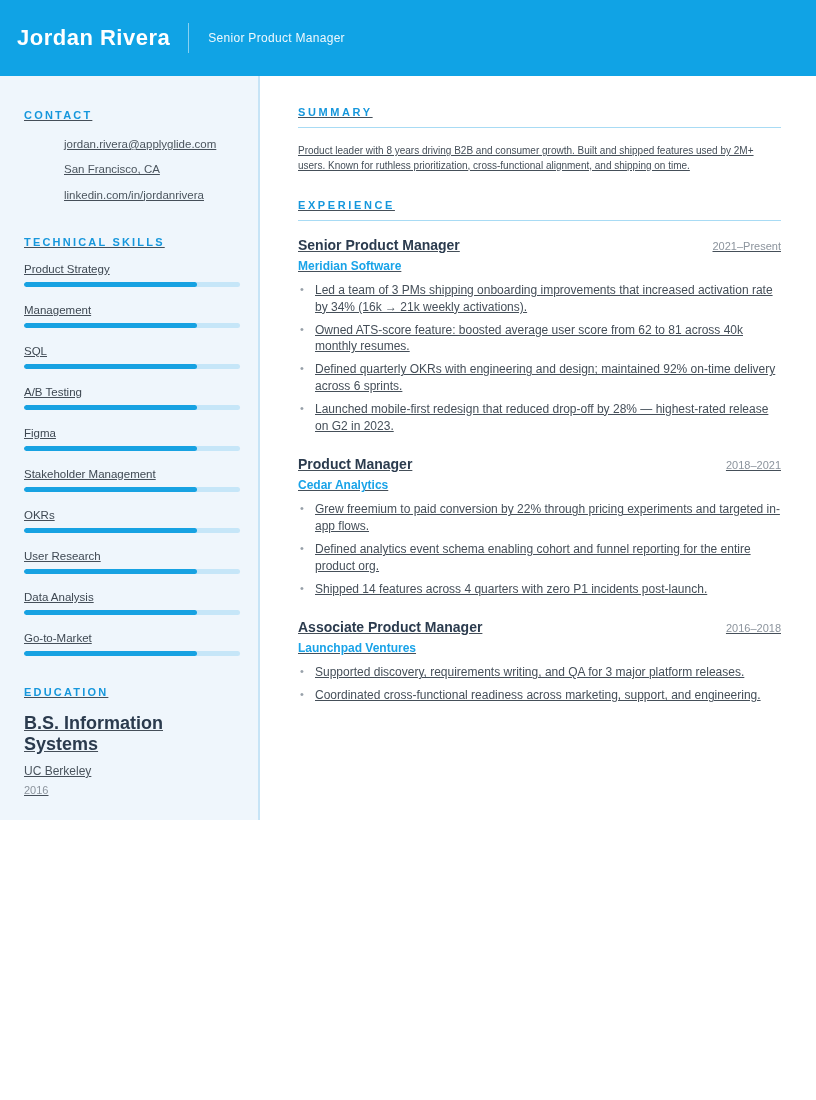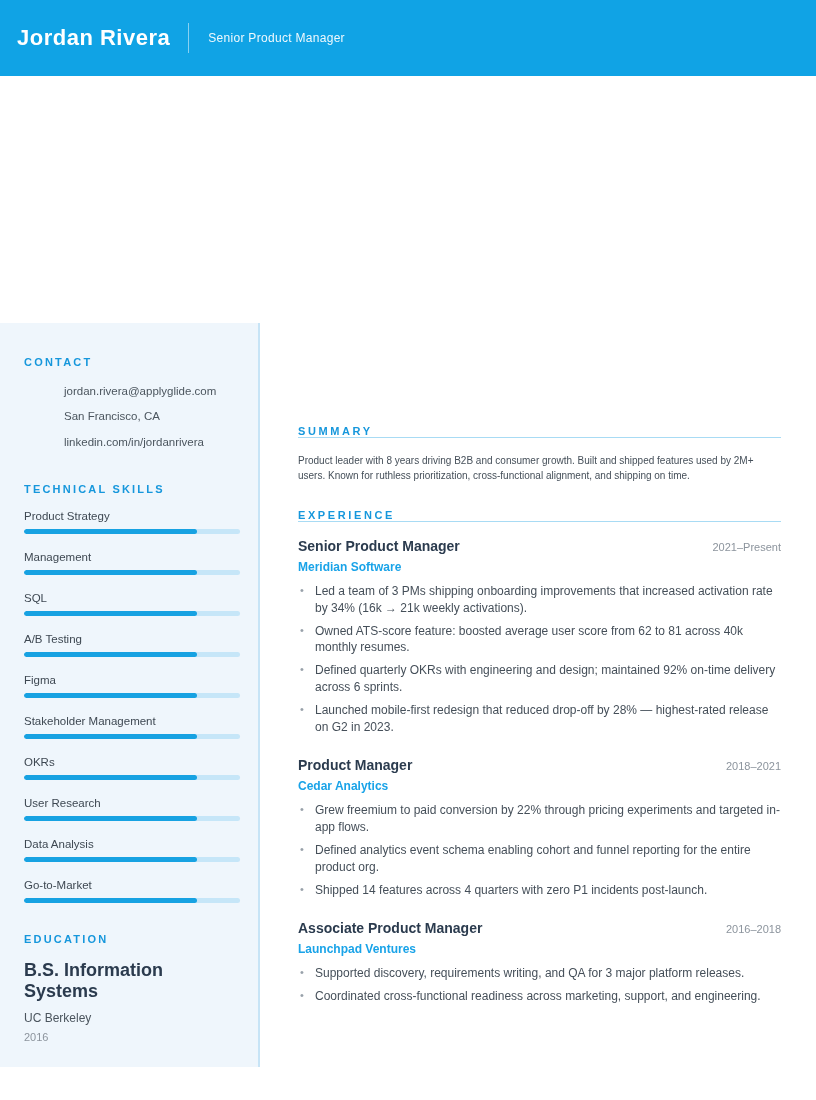--- a/index.html
+++ b/index.html
@@ -34,21 +34,22 @@
   .header .subtitle {
     color: rgba(255,255,255,0.93);
     font-size: 12px;
     letter-spacing: 0.3px;
   }
 
   
   .container {
     display: flex;
     min-height: 991px;
-    align-items: flex-end;
+    align-items: flex-start;
+    text-decoration: underline;
   }
   .sidebar {
     width: 260px;
     flex: 0 0 260px;
     background: #eff6fc;
     border-right: 2px solid #c7e4f6;
     padding: 33px 20px 24px 24px;
   }
   .main {
     flex: 1 1 auto;
@@ -62,20 +63,21 @@
     font-size: 11px;
     font-weight: bold;
     letter-spacing: 2.2px;
     margin-bottom: 15px;
   }
   .main-heading {
     color: #1697dc;
     font-size: 11px;
     font-weight: bold;
     letter-spacing: 2.6px;
+    padding-bottom: 9px;
     border-bottom: 1px solid #a8dbf4;
     margin-bottom: 16px;
   }
 
   
   .contact-item {
     font-size: 11.5px;
     color: #4b555e;
     margin-bottom: 7.5px;
     line-height: 1.55;

